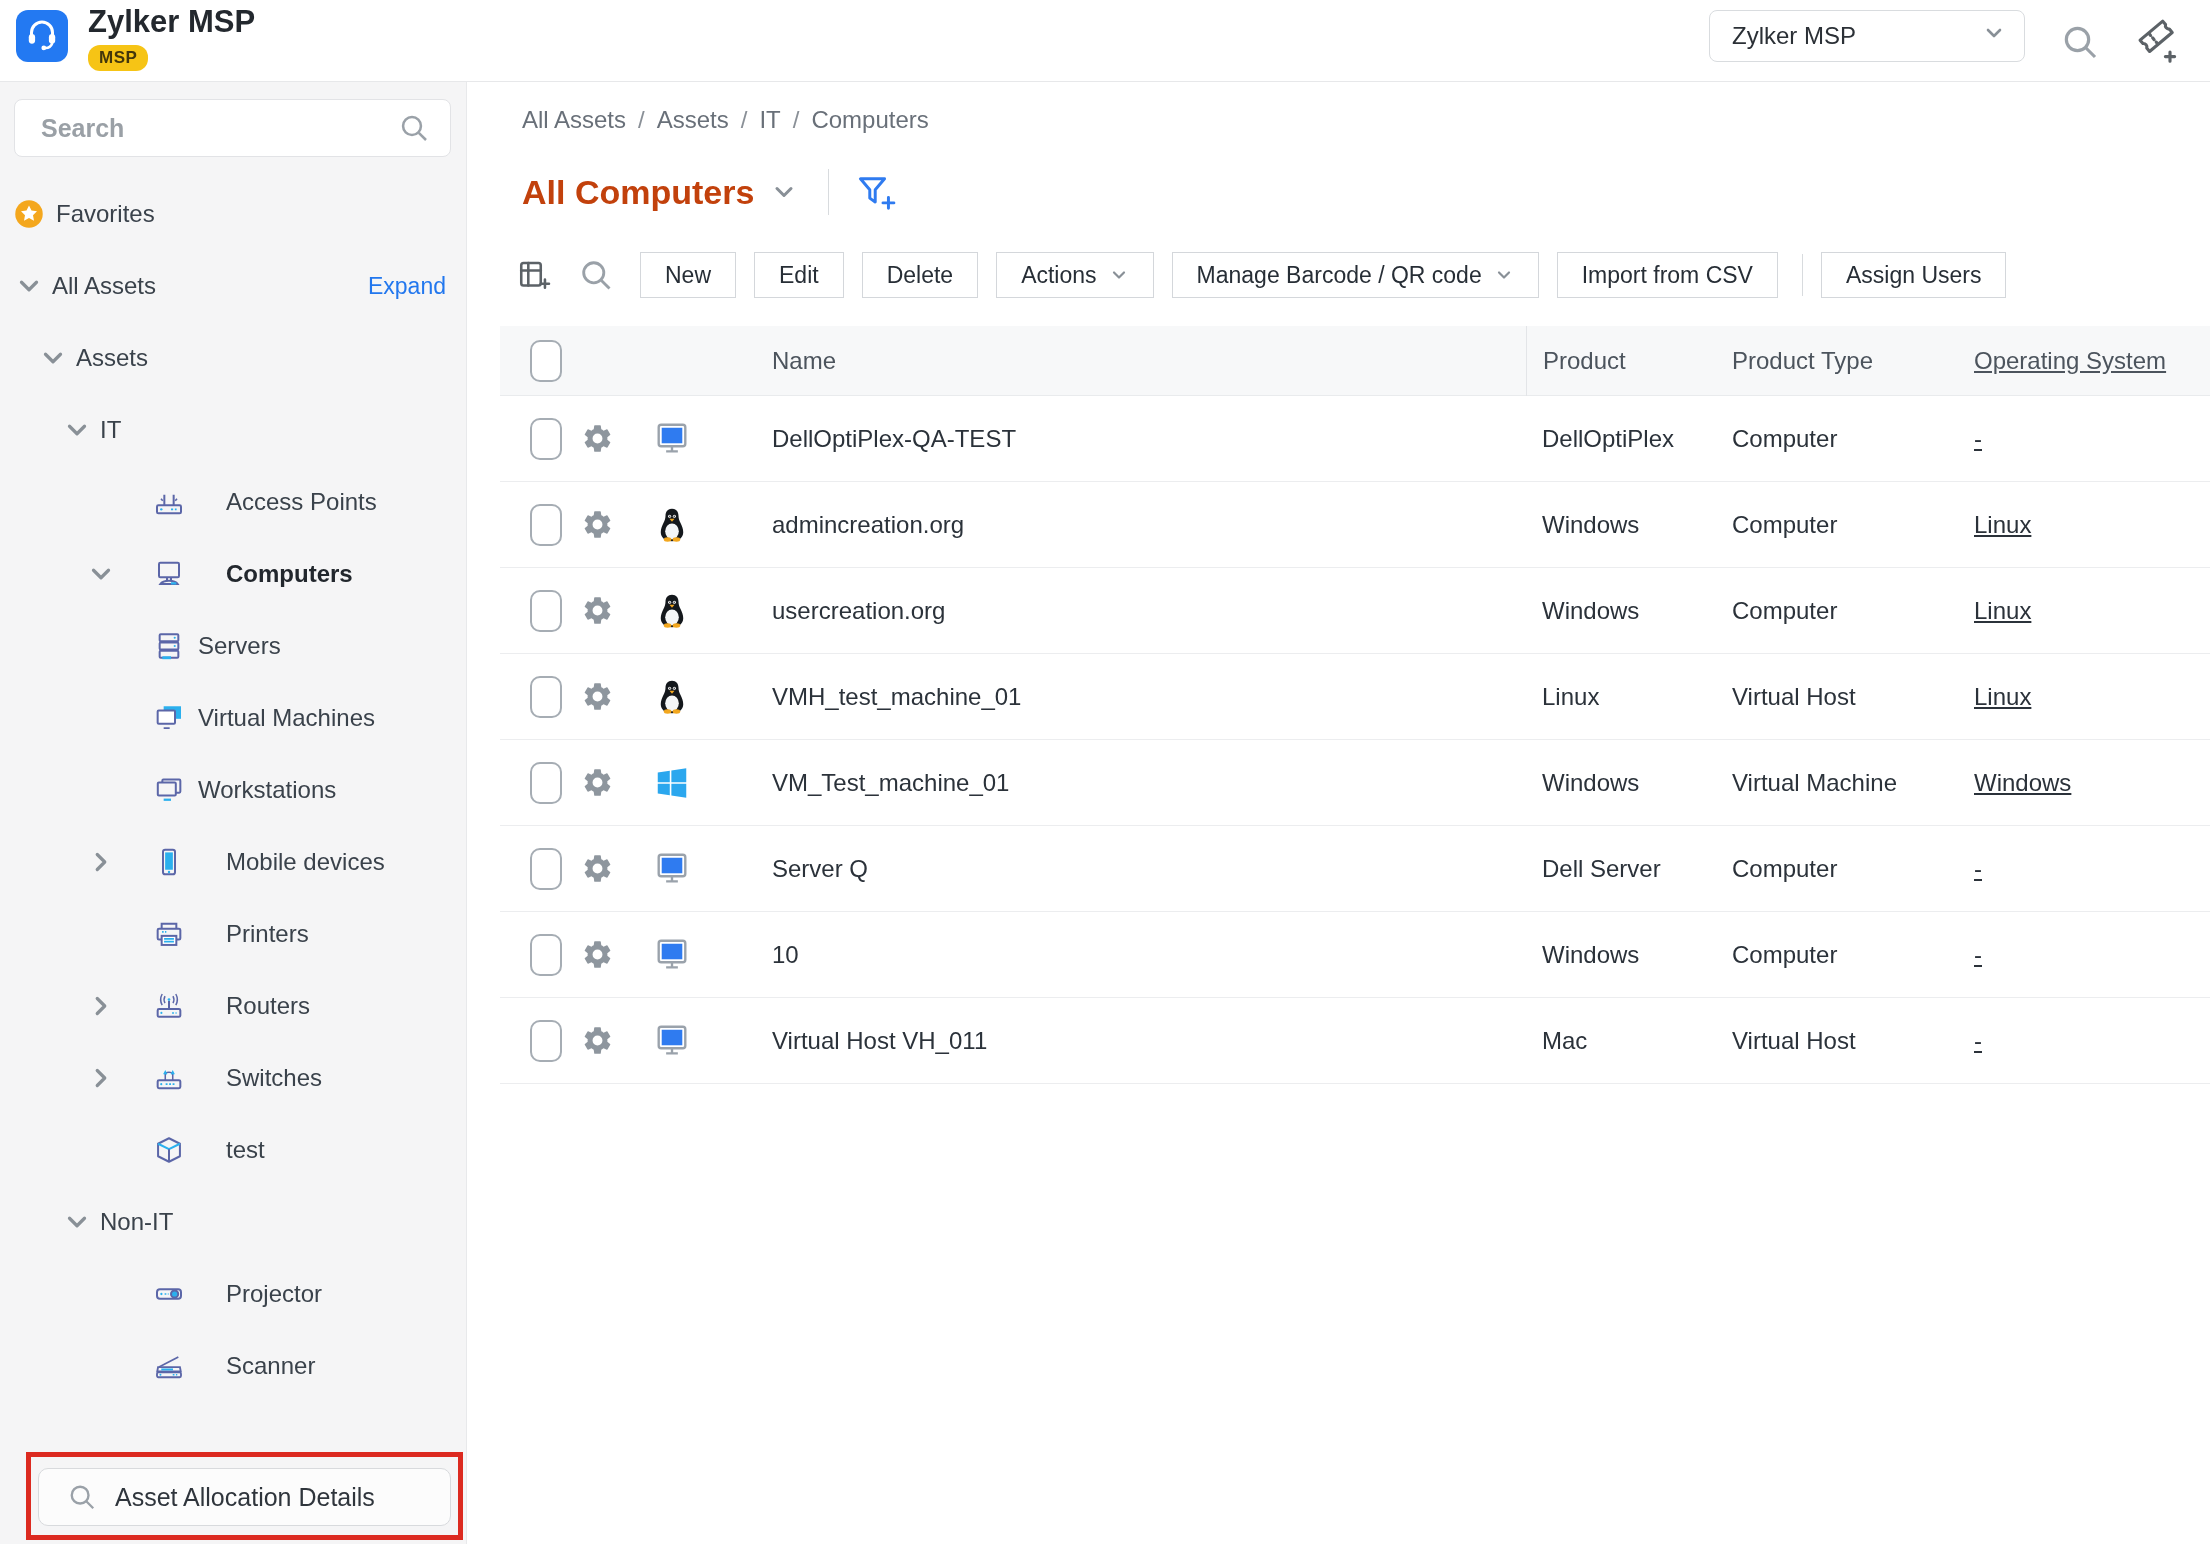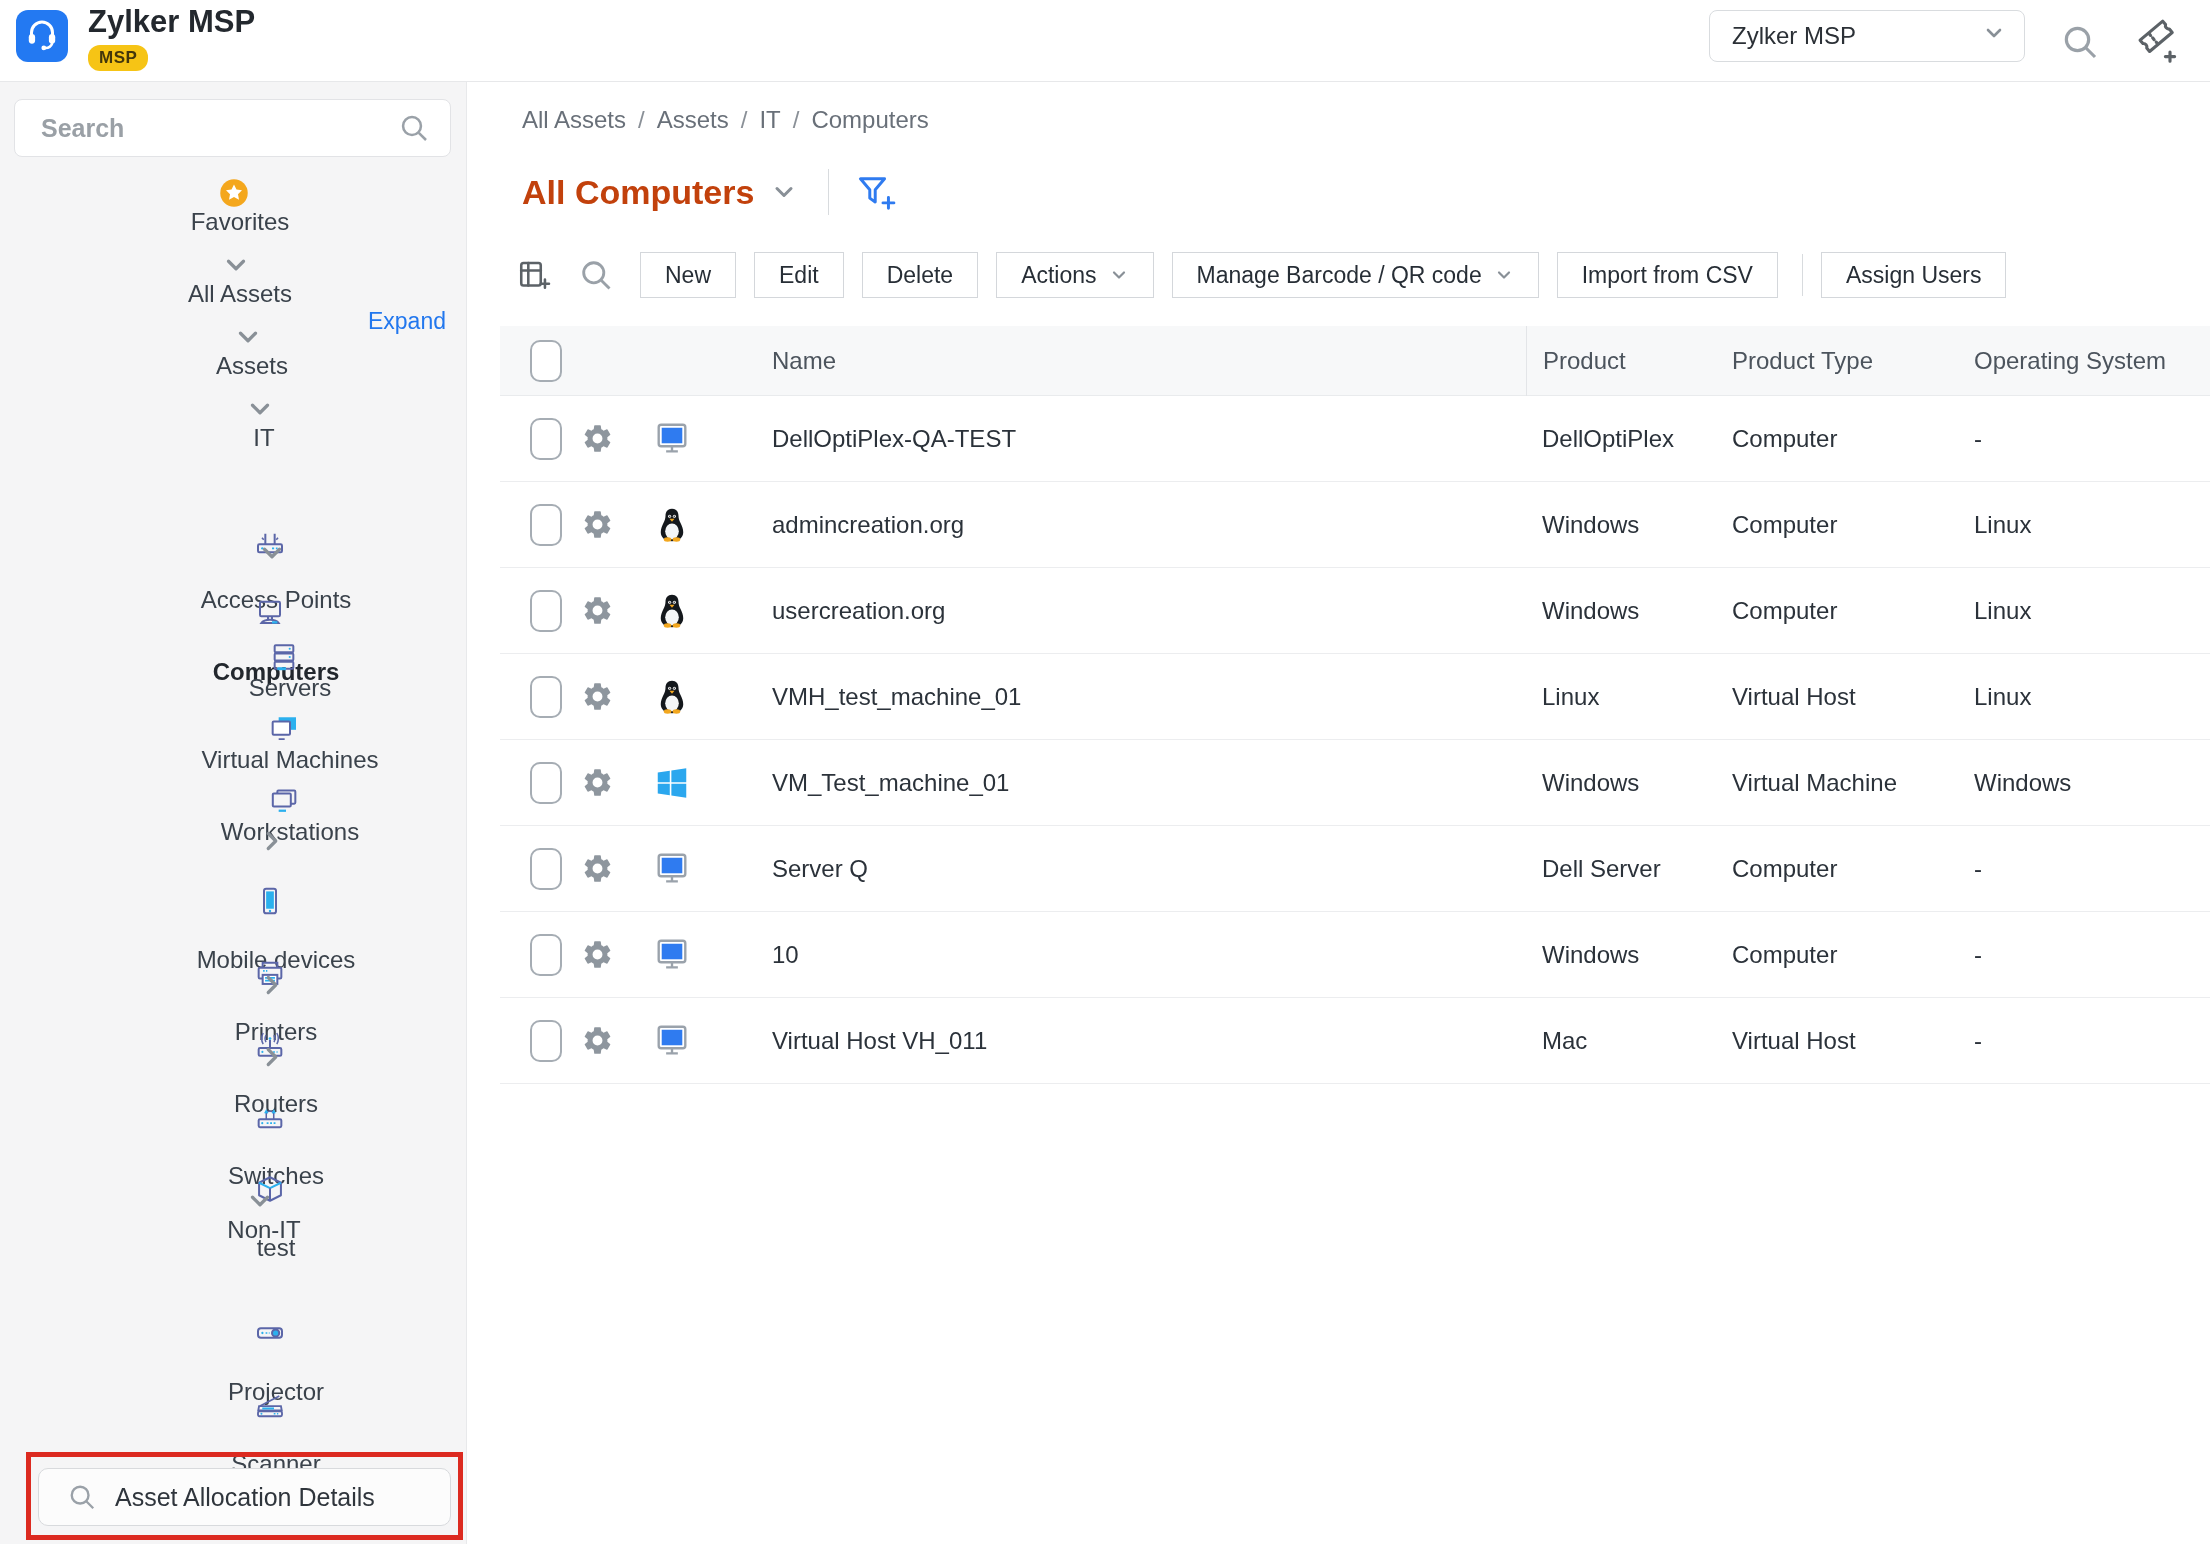--- a/index.html
+++ b/index.html
@@ -17,21 +17,21 @@
   .hdr-ic{position:absolute;top:22px;width:40px;height:40px;}
   .hdr-ic svg{width:100%;height:100%;}
 
   
   .sb{position:absolute;top:82px;left:0;width:467px;bottom:0;background:#f5f5f6;border-right:1px solid #e8e9eb;}
   .sb-search{position:absolute;left:14px;top:17px;width:437px;height:58px;background:#fff;border:1px solid #e2e3e6;border-radius:8px;display:flex;align-items:center;}
   .sb-search input{flex:1;border:none;outline:none;background:transparent;font-size:25px;color:#3c434b;padding:0 10px 0 26px;font-weight:bold;}
   .sb-search input::placeholder{color:#9aa0a6;}
   .sb-search .sic{width:32px;height:32px;margin-right:20px;flex:none;}
   .sb-list{position:absolute;top:96px;left:0;right:0;}
-  .row{height:72px;display:flex;align-items:center;font-size:24px;color:#3a424b;cursor:pointer;flex-direction:column;}
+  .row{height:72px;display:flex;align-items:center;font-size:24px;color:#3a424b;cursor:pointer;}
   .row .chev{width:30px;height:30px;margin-right:8px;flex:none;}
   .row .chev svg{width:30px;height:30px;}
   .row .chev.noshow{visibility:hidden;}
   .row .ticon{width:34px;height:34px;margin-right:12px;flex:none;display:flex;align-items:center;justify-content:center;}
   .row .ticon svg{width:32px;height:32px;}
   .row .star{width:30px;height:30px;margin-right:12px;flex:none;}
   .row .star svg{width:30px;height:30px;}
   .row.sel .tlabel{font-weight:700;color:#22272d;}
   .trailing{margin-left:auto;margin-right:20px;color:#2277ee;font-size:23px;}
   .lvl0{padding-left:14px;}.lvl1{padding-left:38px;}.lvl2{padding-left:62px;}.lvl3{padding-left:86px;gap:28px;}.lvl4{padding-left:114px;}
@@ -71,21 +71,21 @@
   .cbcol{width:36px;flex:none;display:flex;align-items:center;}
   .gearcol{width:62px;flex:none;display:flex;align-items:center;justify-content:center;cursor:pointer;}
   .gearcol svg{width:33px;height:33px;}
   .iconcol{width:88px;flex:none;display:flex;align-items:center;justify-content:center;}
   .iconcol svg{width:38px;height:38px;}
   .spacercol{width:150px;flex:none;}
   .cell-name{width:810px;flex:none;padding-left:56px;}
   .cell-product{width:206px;flex:none;padding-left:16px;}
   .thead .cell-product{border-left:1px solid #e3e5e8;height:70px;display:flex;align-items:center;}
   .cell-ptype{width:242px;flex:none;}
-  .cell-os{flex:1;}
+  .cell-os{flex:1;text-decoration:underline;}
   .thead .hlabel{cursor:pointer;}
 </style>
 </head>
 <body>
 
 <div class="app">
 
   <div class="hdr">
     <div class="logo">
         <span><svg viewBox="0 0 24 24" fill="none" stroke="#fff" stroke-width="2" stroke-linecap="round">

